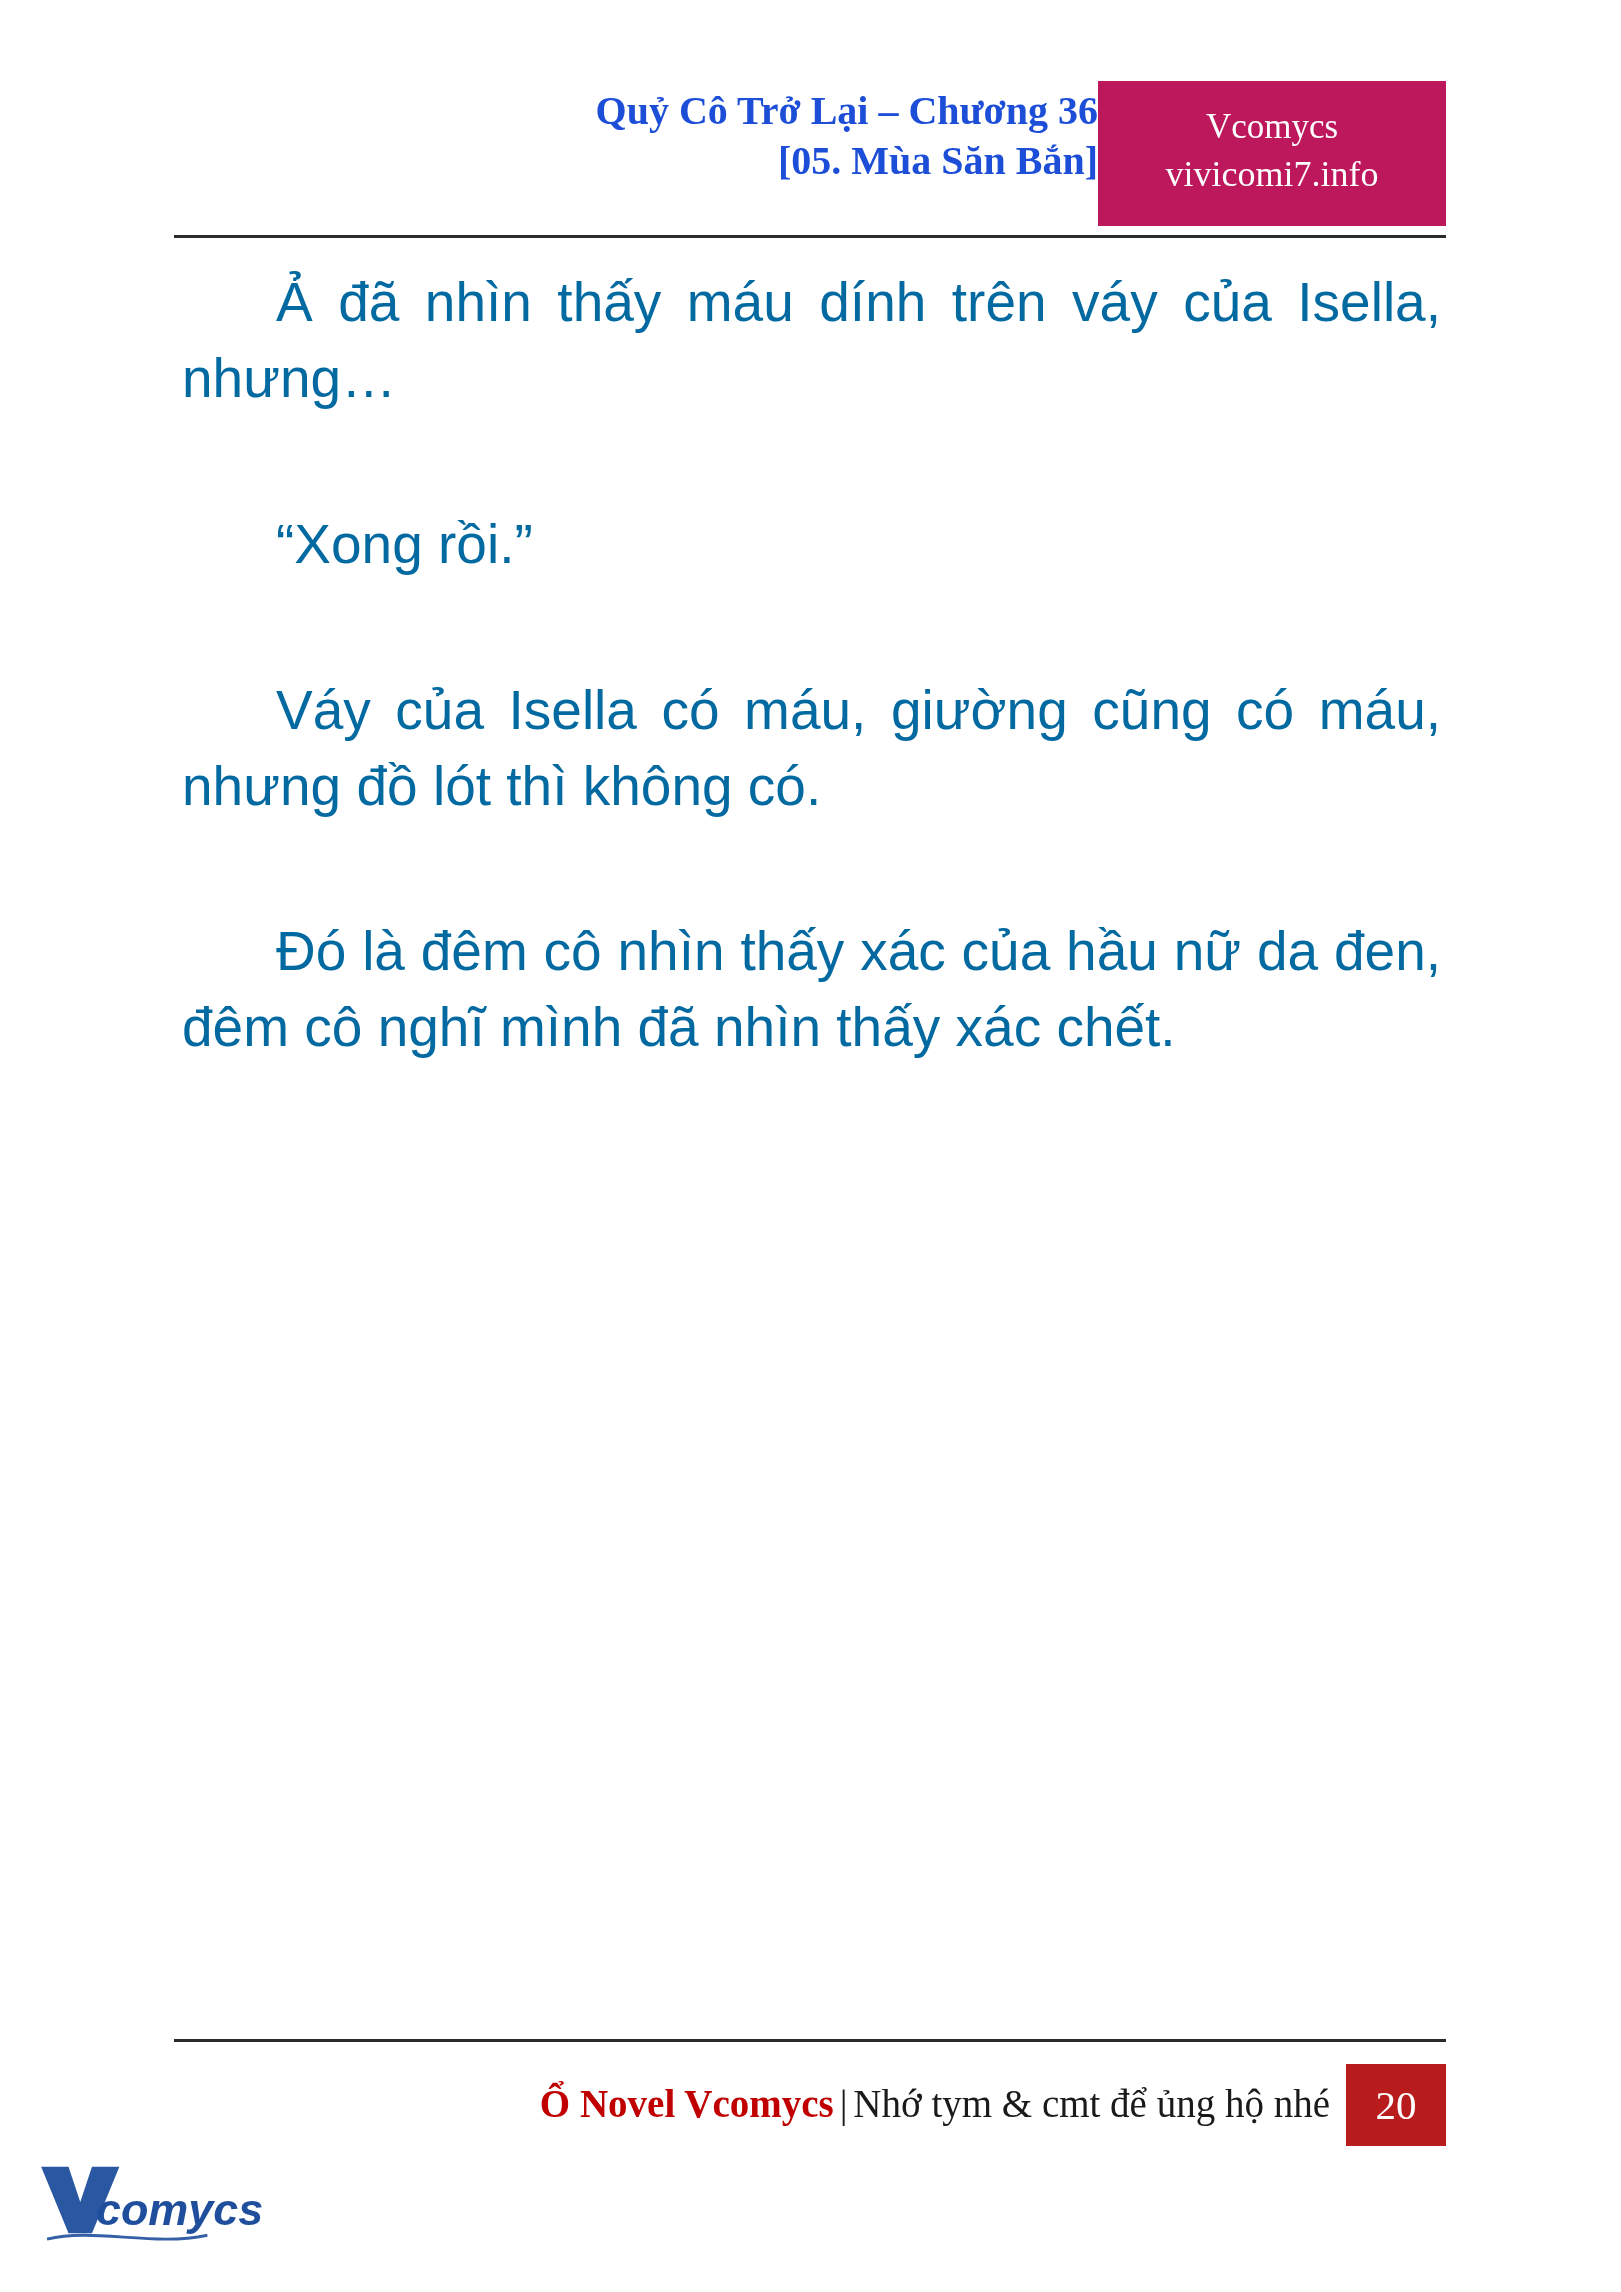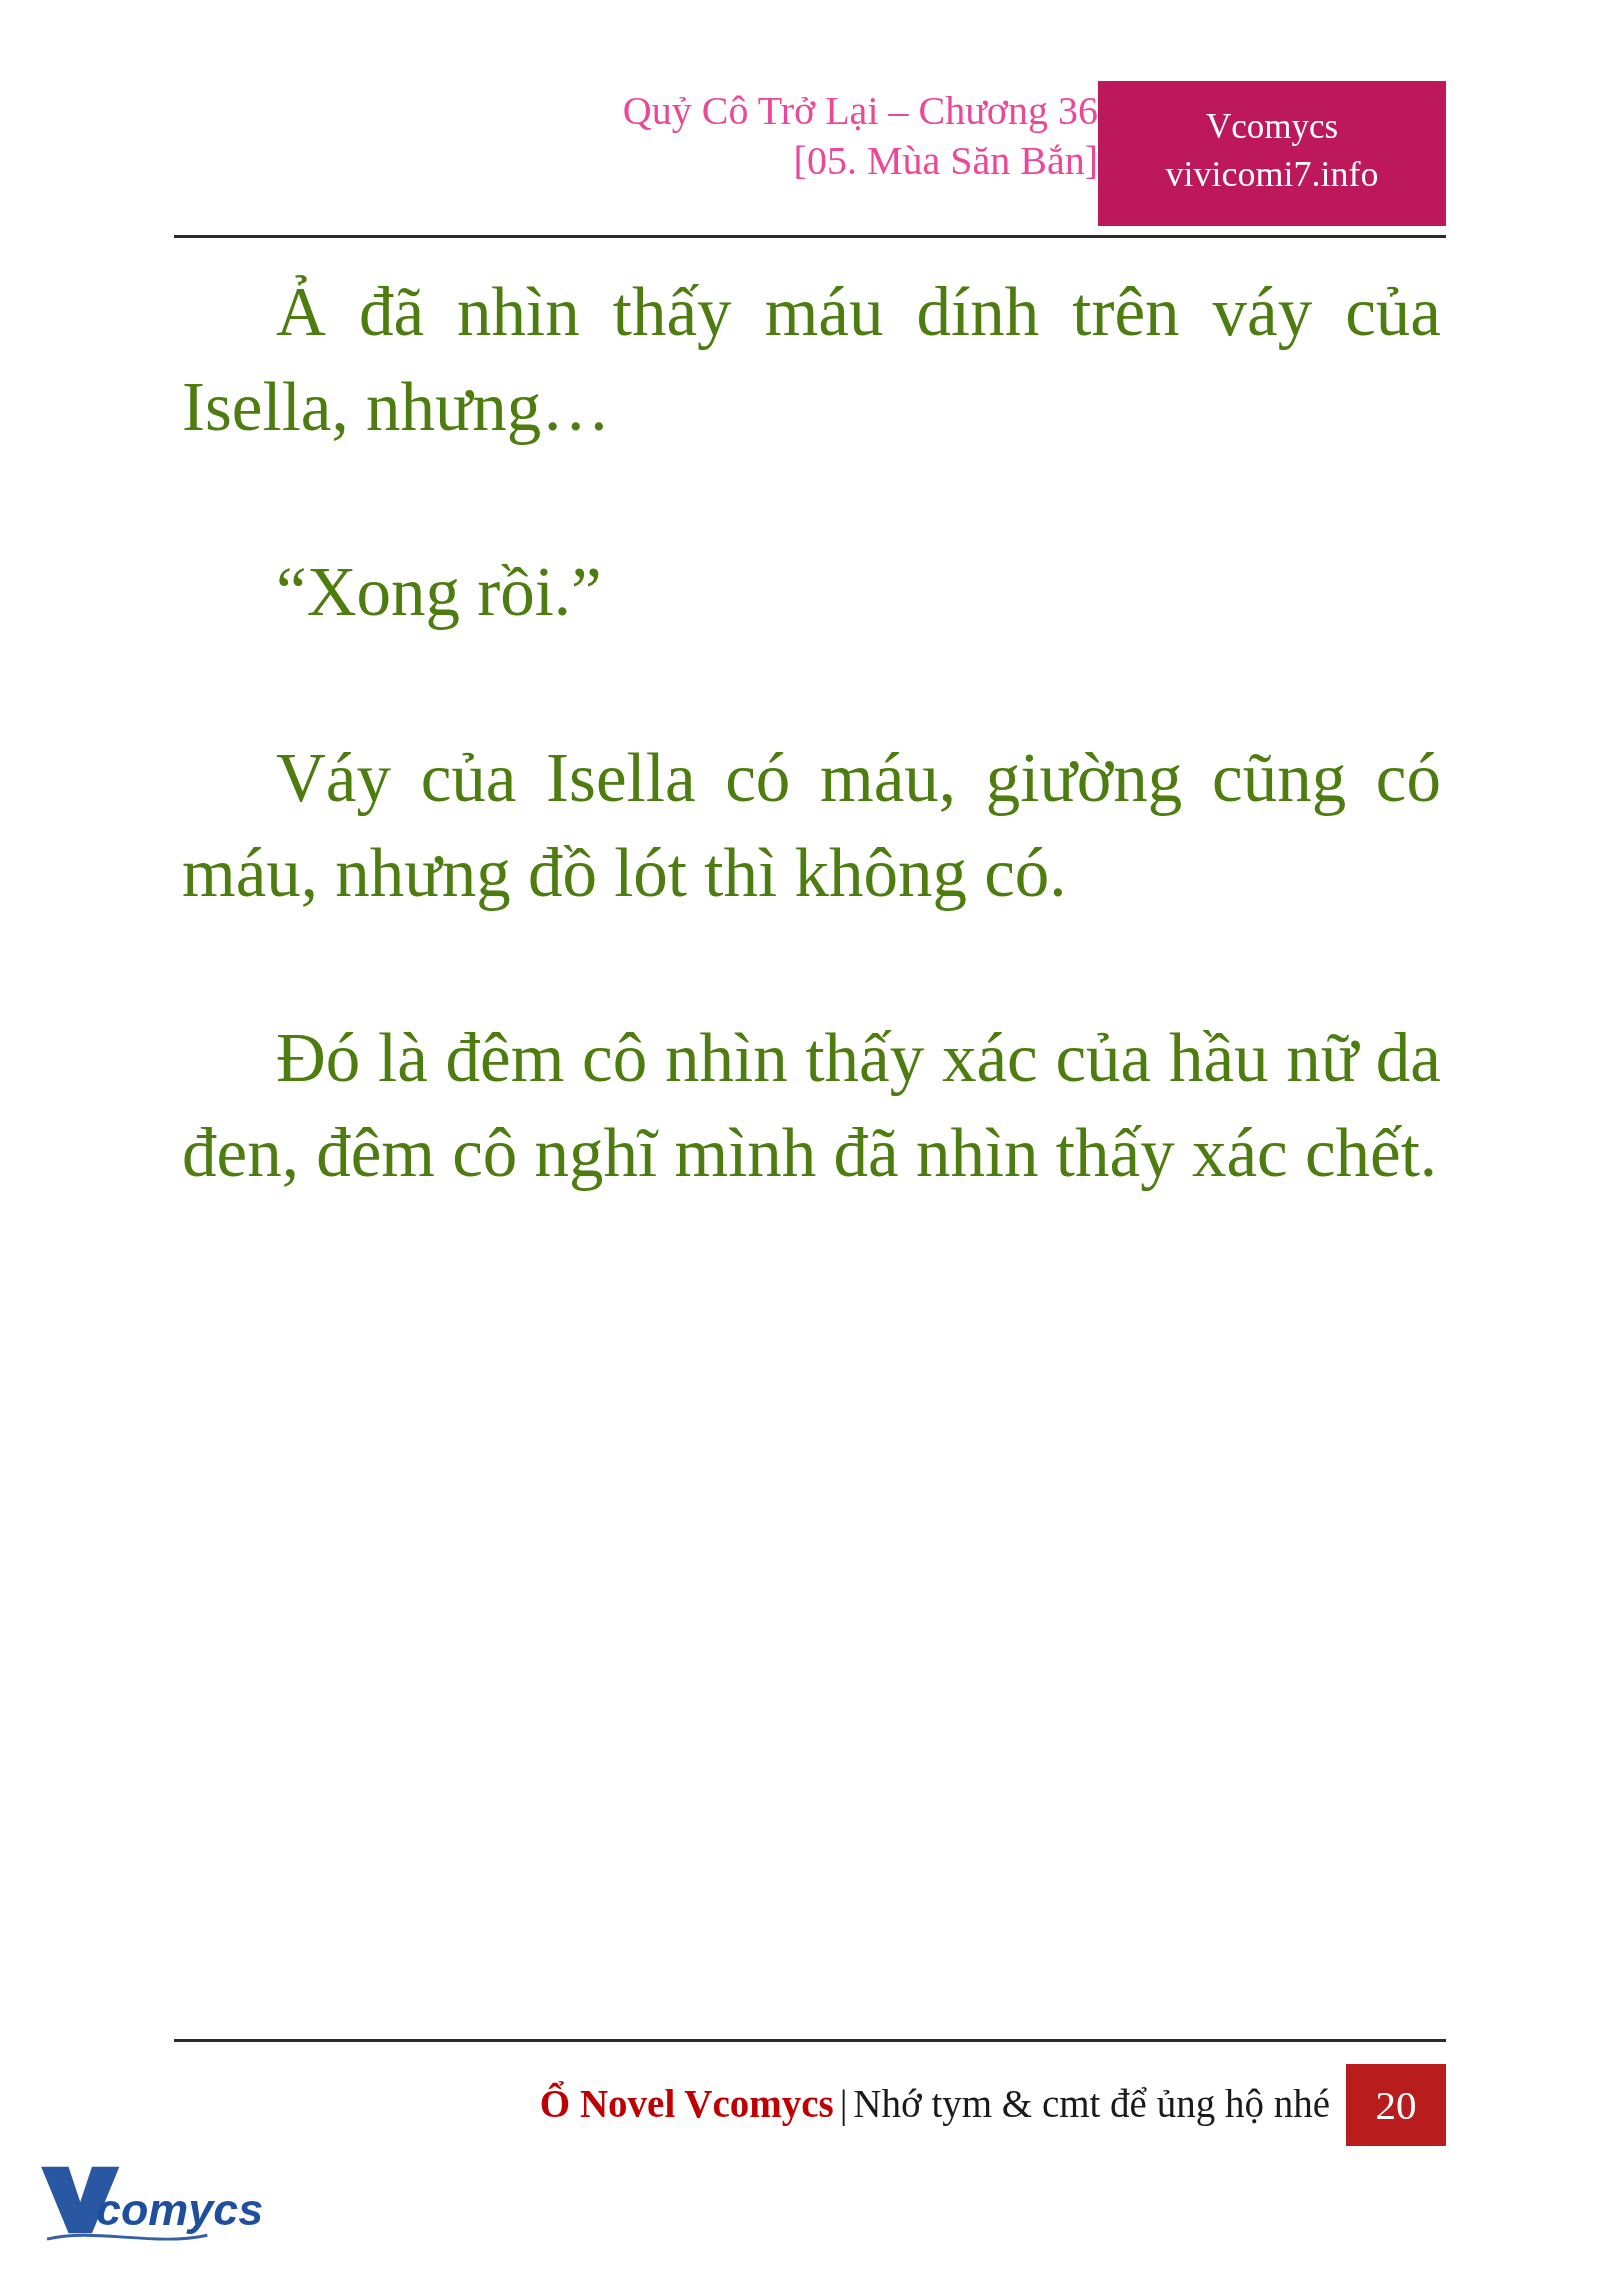--- a/index.html
+++ b/index.html
@@ -31,22 +31,23 @@
     height: 147px;
   }
   .header-title {
     position: absolute;
     right: 348px;
     top: 0px;
     width: 686px;
     text-align: right;
     font-family: "Liberation Serif", serif;
     font-size: 40px;
-    color: #ec4899;
+    color: #1d4ed8;
     line-height: 1.25;
+    font-weight: bold;
   }
   .header-title .line2 {
     display: block;
   }
   .header-badge {
     position: absolute;
     right: 0px;
     top: -4.9px;
     width: 348px;
     height: 145px;
@@ -73,24 +74,24 @@
   }
 
   
   .content {
     position: absolute;
     left: 182px;
     top: 265px;
     width: 1259px;
   }
   .para {
-    font-family: Liberation Serif, serif;
-    font-size: 69px;
+    font-family: Liberation Sans, sans-serif;
+    font-size: 55px;
     line-height: 1.38;
-    color: #4d7c0f;
+    color: #0369a1;
     text-indent: 94px;
     text-align: justify;
     margin: 0 0 90px 0;
   }
   .para.last {
     margin-bottom: 6px;
   }
 
   
   .footer {

